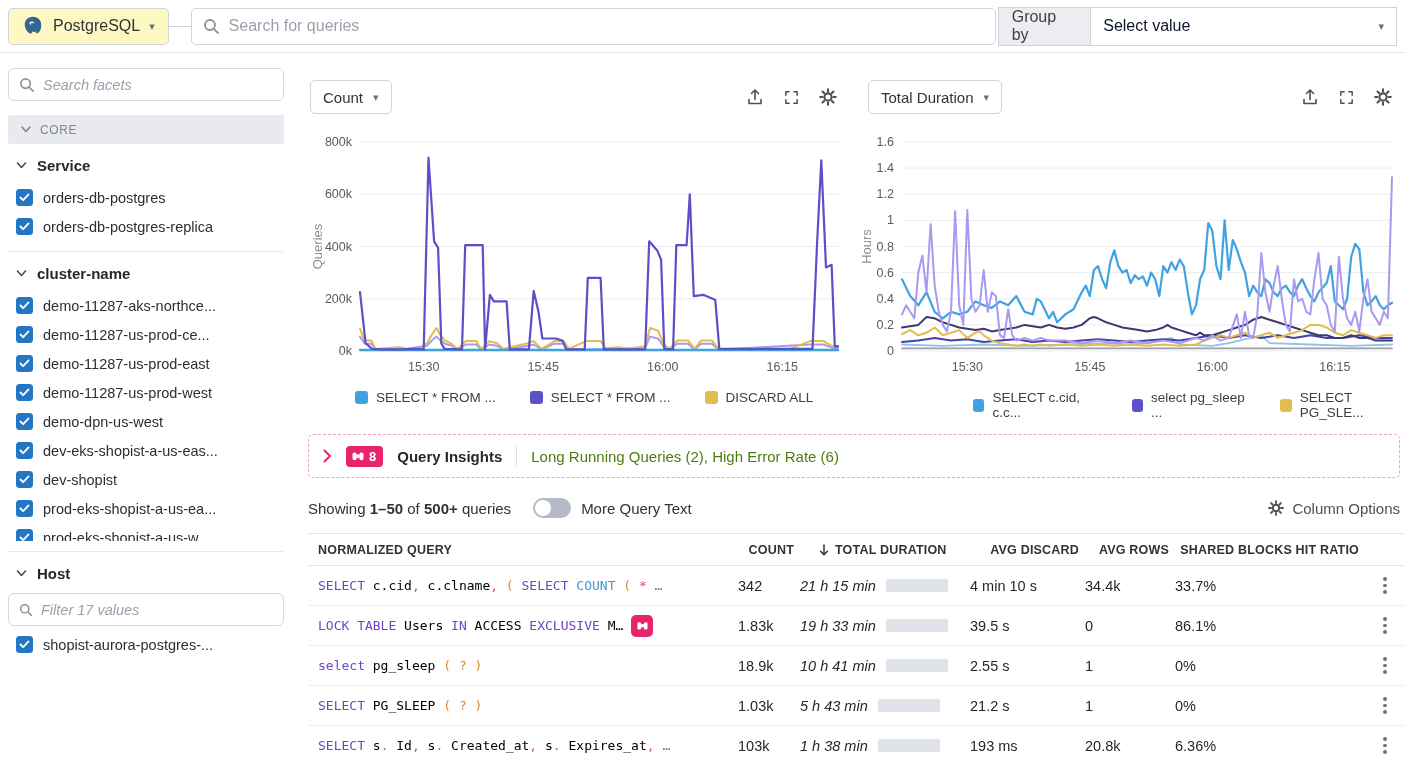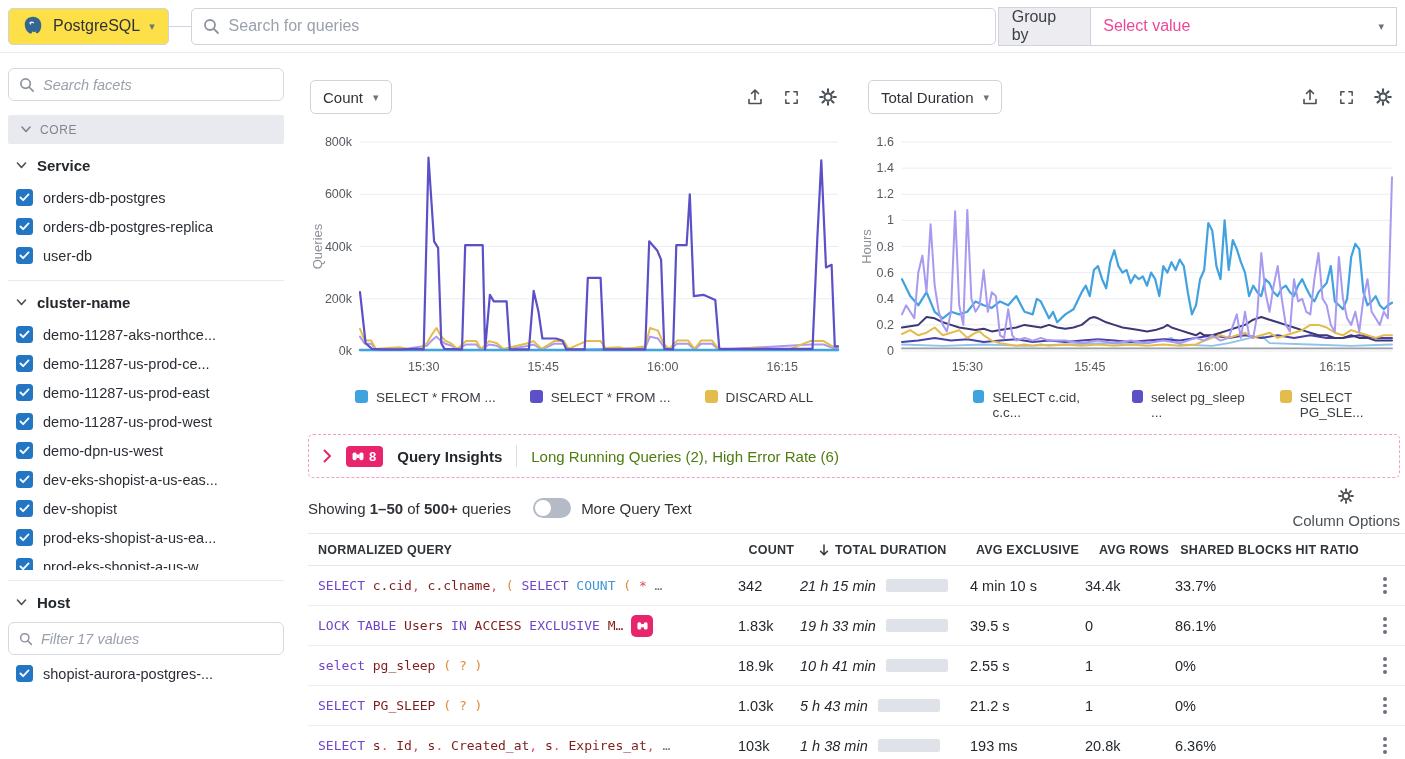--- a/index.html
+++ b/index.html
@@ -6,32 +6,32 @@
   html,body { margin:0; padding:0; }
   body {
     width:1405px; height:759px; overflow:hidden; position:relative;
     background:#fff; color:#2f3338;
     font-family:"Liberation Sans", sans-serif; font-size:14px;
   }
   
   .topbar { position:absolute; left:0; top:0; width:1405px; height:53px;
     border-bottom:1px solid #e8e9ee; display:flex; align-items:center; padding:0 8px; background:#fff; }
   .pg-btn { display:flex; align-items:center; gap:9px; height:37px; padding:0 13px;
-    border:1px solid #cfd3dc; border-radius:5px; font-size:16px; color:#2f3338; cursor:pointer; background:#fde047; }
+    border:1px solid #cfd3dc; border-radius:5px; font-size:16px; color:#2f3338; cursor:pointer; background:#fef9c3; }
   .caret { font-size:11px; color:#6b7280; line-height:1; }
   .connector { width:22px; height:1px; background:#cfd3dc; }
   .search-box { display:flex; align-items:center; gap:9px; height:37px; width:808px;
     border:1px solid #cfd3dc; border-radius:5px; padding:0 11px; background:#fff; }
   .search-box .ph { color:#9aa1ac; font-size:16px; }
   .groupby-wrap { display:flex; height:39px; margin-left:2px; }
   .groupby-label { display:flex; align-items:center; padding:0 13px; background:#ececf1;
     border:1px solid #cfd3dc; border-right:none; font-size:16px; color:#3a3f46; }
   .groupby-select { display:flex; align-items:center; justify-content:space-between; width:308px;
     border:1px solid #cfd3dc; padding:0 12px; background:#fff; cursor:pointer; }
-  .groupby-select .ph { color:#ec4899; font-size:16px; }
+  .groupby-select .ph { color:#0f172a; font-size:16px; }
   
   .sidebar { position:absolute; left:0; top:54px; width:292px; height:705px; padding:14px 8px 0 8px; overflow:hidden; background:#fff; }
   .facet-search, .facet-filter { display:flex; align-items:center; gap:8px; height:33px;
     border:1px solid #d6d9e0; border-radius:6px; padding:0 10px; background:#fff; }
   .facet-search .ph, .facet-filter .ph { color:#9aa1ac; font-size:14.5px;font-style:italic; }
   .core-bar { margin-top:14px; height:29px; background:#e9eaef; border-radius:2px;
     display:flex; align-items:center; gap:9px; padding:0 13px; color:#7e8490;
     font-size:12px; letter-spacing:.6px; cursor:pointer; }
   .facet-group-header { display:flex; align-items:center; gap:10px; padding:13px 8px 9px 8px;
     font-weight:700; font-size:15px; color:#24282d; cursor:pointer; }
@@ -43,38 +43,38 @@
   .facet-filter-wrap { padding:2px 0 4px 0; }
   
   .panel-header { position:absolute; display:flex; align-items:center; }
   .metric-btn { display:flex; align-items:center; gap:10px; height:34px; padding:0 12px;
     border:1px solid #cfd3dc; border-radius:5px; font-size:15px; color:#2f3338; background:#fff; cursor:pointer; }
   .panel-icons { display:flex; align-items:center; gap:19px; margin-left:auto; }
   .icon-btn { cursor:pointer; display:flex; }
   .axis-label { fill:#8a9097; font-size:13px; }
   .tick-label { fill:#565b61; font-size:12.5px; }
   .legend { position:absolute; display:flex; gap:34px; }
-  .legend-item { display:flex; gap:8px; font-size:13.5px; color:#3a3f44; cursor:pointer; }
+  .legend-item { display:flex; align-items:center; gap:8px; font-size:13.5px; color:#3a3f44; cursor:pointer; }
   .legend-swatch { width:13px; height:13px; border-radius:3px; }
   
   .insights { position:absolute; left:308px; top:434px; width:1092px; height:44px;
     border:1.5px dashed #f2a0c3; border-radius:5px; display:flex; align-items:center; gap:14px;
     padding:0 14px; background:#fff; cursor:pointer; }
   .insights-badge { display:flex; align-items:center; gap:4px; background:#e8246d; color:#fff;
     border-radius:4px; padding:3px 7px 3px 5px; font-size:13px; font-weight:700; }
   .insights-title { font-weight:700; font-size:15px; color:#24282d; }
   .insights-sep { width:1px; height:22px; background:#dcdfe5; }
   .insights-summary { font-size:15px; color:#4d7c0f; }
   
   .table-controls { position:absolute; left:308px; top:492px; width:1092px; height:32px;
     display:flex; align-items:center; font-size:15px; color:#2f3338; }
   .toggle { width:38px; height:20px; border-radius:10px; background:#b4bac6; position:relative;
     margin:0 10px 0 22px; cursor:pointer; }
   .toggle-knob { position:absolute; left:2px; top:2px; width:16px; height:16px; border-radius:8px; background:#fff; }
-  .col-options { margin-left:auto; display:flex; align-items:center; gap:8px; color:#4a5056; cursor:pointer;flex-direction:column; }
+  .col-options { margin-left:auto; display:flex; align-items:center; gap:8px; color:#4a5056; cursor:pointer; }
   
   .qtable { position:absolute; left:308px; top:533px; width:1097px; }
   .qrow { display:grid; grid-template-columns:420px 62px 170px 115px 90px 190px 40px;
     align-items:center; padding-left:10px; }
   .qhead { height:33px; border-top:1px solid #e4e6ea; border-bottom:1px solid #e4e6ea;
     font-size:12.5px; font-weight:700; color:#2f3338; letter-spacing:.2px; }
   .qbody-row { height:40px; border-bottom:1px solid #edeef2; background:#fff; }
   .cell-r { text-align:left; font-size:14.5px; color:#24282d; padding-right:6px; }
   .cell-query { font-family:"DejaVu Sans Mono", monospace; font-size:13px; white-space:pre;
     overflow:hidden; display:flex; align-items:center; gap:8px; }
@@ -82,21 +82,21 @@
   .hdr-td { display:flex; align-items:center; gap:5px; padding-left:18px; }
   .dur-cell { display:flex; align-items:center; gap:10px;font-style:italic; }
   .dur-text { font-size:14.5px; color:#24282d; white-space:nowrap; }
   .bar-track { width:62px; height:13px; border-radius:2px; background:#dfe3e9; overflow:hidden; }
   .bar-fill { height:100%; background:#4ba0dd; }
   .kebab { display:flex; flex-direction:column; gap:3px; align-items:center; justify-content:center; cursor:pointer; padding:4px; }
   .kebab i { width:3.5px; height:3.5px; border-radius:2px; background:#6b7280; display:block; }
   .row-insight-badge { display:inline-flex; align-items:center; justify-content:center;
     width:22px; height:22px; min-width:22px; background:#e8246d; border-radius:5px; }
   
-  .tok-kw { color:#6f45c9; } .tok-fn { color:#3f97d4; } .tok-id { color:#7f1d1d; }
+  .tok-kw { color:#6f45c9; } .tok-fn { color:#3f97d4; } .tok-id { color:#000000; }
   .tok-punc { color:#dc8a33; } .tok-comma { color:#dd4b64; } .tok-ell { color:#6e757d; }
 </style>
 </head>
 <body>
 
 <div class="topbar">
   <div class="pg-btn">
     <svg width="22" height="22" viewBox="0 0 24 24">
       <path fill="#336791" d="M12 2C6.3 2 3 6 3 10.2c0 5 2.8 8.9 5.9 10 1 .4 2-.3 2-1.3v-1.6c.2.9 1 1.6 2 1.6s1.8-.7 2-1.6v1.3c0 1 1 1.7 2 1.3 3-1.4 4.1-5 4.1-8.7C21 6 17.7 2 12 2z"></path>
       <path d="M8.6 8.6c1.1-.9 3-.9 4.1 0" stroke="#fff" stroke-width="1.1" fill="none" stroke-linecap="round"></path>
@@ -153,28 +153,20 @@
             </span>
             <span>orders-db-postgres</span>
           </div>
           <div class="facet-item">
             <span class="cb">
               <svg width="11" height="9" viewBox="0 0 12 10">
                 <polyline points="1.5,5 4.5,8 10.5,1.5" fill="none" stroke="#fff" stroke-width="2" stroke-linecap="round" stroke-linejoin="round"></polyline>
               </svg>
             </span>
             <span>orders-db-postgres-replica</span>
-          </div>
-          <div class="facet-item">
-            <span class="cb">
-              <svg width="11" height="9" viewBox="0 0 12 10">
-                <polyline points="1.5,5 4.5,8 10.5,1.5" fill="none" stroke="#fff" stroke-width="2" stroke-linecap="round" stroke-linejoin="round"></polyline>
-              </svg>
-            </span>
-            <span>user-db</span>
           </div>
         </div>
       </div>
       <div>
         <div class="divider"></div>
         <div class="facet-group-header">
           <svg width="11" height="7" viewBox="0 0 10 7">
             <polyline points="1,1 5,5.5 9,1" fill="none" stroke="#4a5056" stroke-width="1.6" stroke-linecap="round" stroke-linejoin="round"></polyline>
           </svg>
           <span>cluster-name</span>
@@ -459,21 +451,21 @@
 <div class="qtable">
   <div class="qrow qhead">
     <div>NORMALIZED QUERY</div>
     <div class="hdr-r">COUNT</div>
     <div class="hdr-td">
       <svg width="12" height="14" viewBox="0 0 14 16">
         <path d="M7 2 V13 M3 9.5 L7 13.5 L11 9.5" fill="none" stroke="#2f3338" stroke-width="1.7" stroke-linecap="round" stroke-linejoin="round"></path>
       </svg>
       <span>TOTAL DURATION</span>
     </div>
-    <div class="hdr-r">AVG EXCLUSIVE</div>
+    <div class="hdr-r">AVG DISCARD</div>
     <div class="hdr-r">AVG ROWS</div>
     <div class="hdr-r">SHARED BLOCKS HIT RATIO</div>
     <div></div>
   </div>
   <div id="qtbody">
       <div class="qrow qbody-row">
         <div class="cell-query"><span style="white-space: pre;"><span class="tok-kw">SELECT</span><span class="tok-id"> c.cid</span><span class="tok-comma">,</span><span class="tok-id"> c.clname</span><span class="tok-comma">,</span><span class="tok-punc"> (</span><span class="tok-kw"> SELECT</span><span class="tok-fn"> COUNT</span><span class="tok-punc"> (</span><span class="tok-comma"> *</span><span class="tok-ell"> …</span></span></div>
         <div class="cell-r">342</div>
         <div class="dur-cell">
           <span class="dur-text">21 h 15 min</span>

